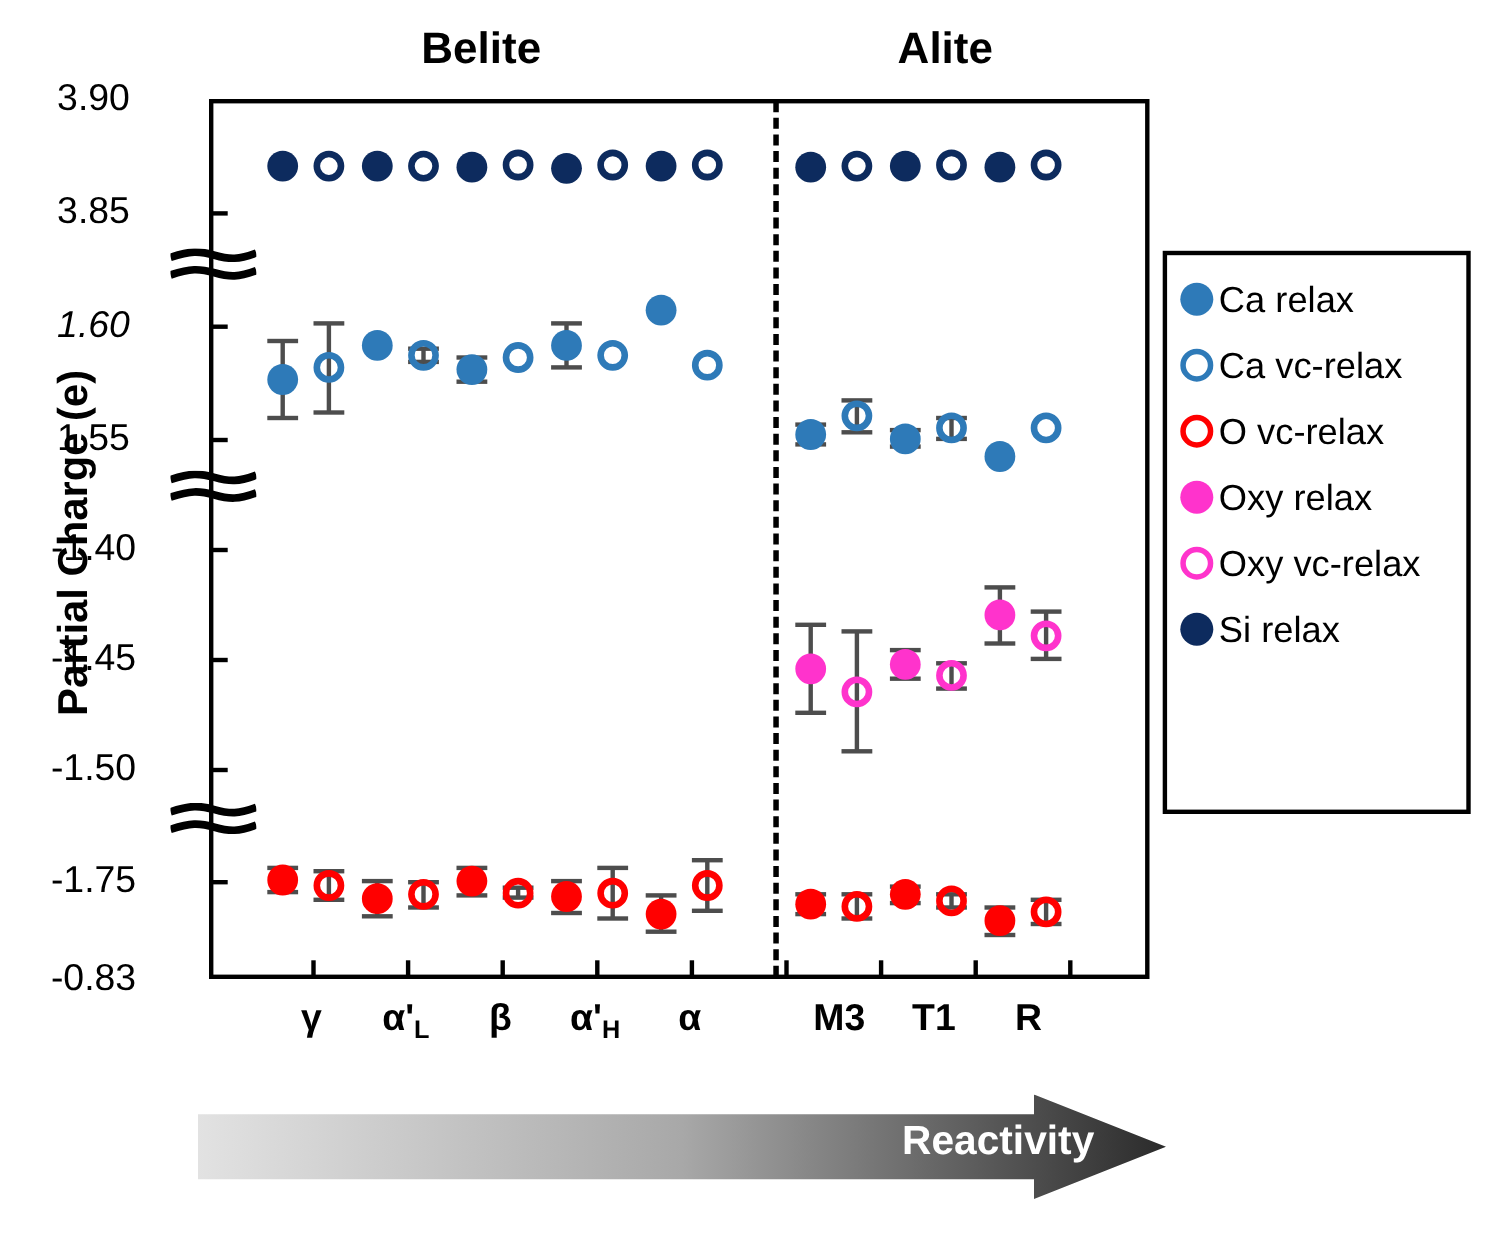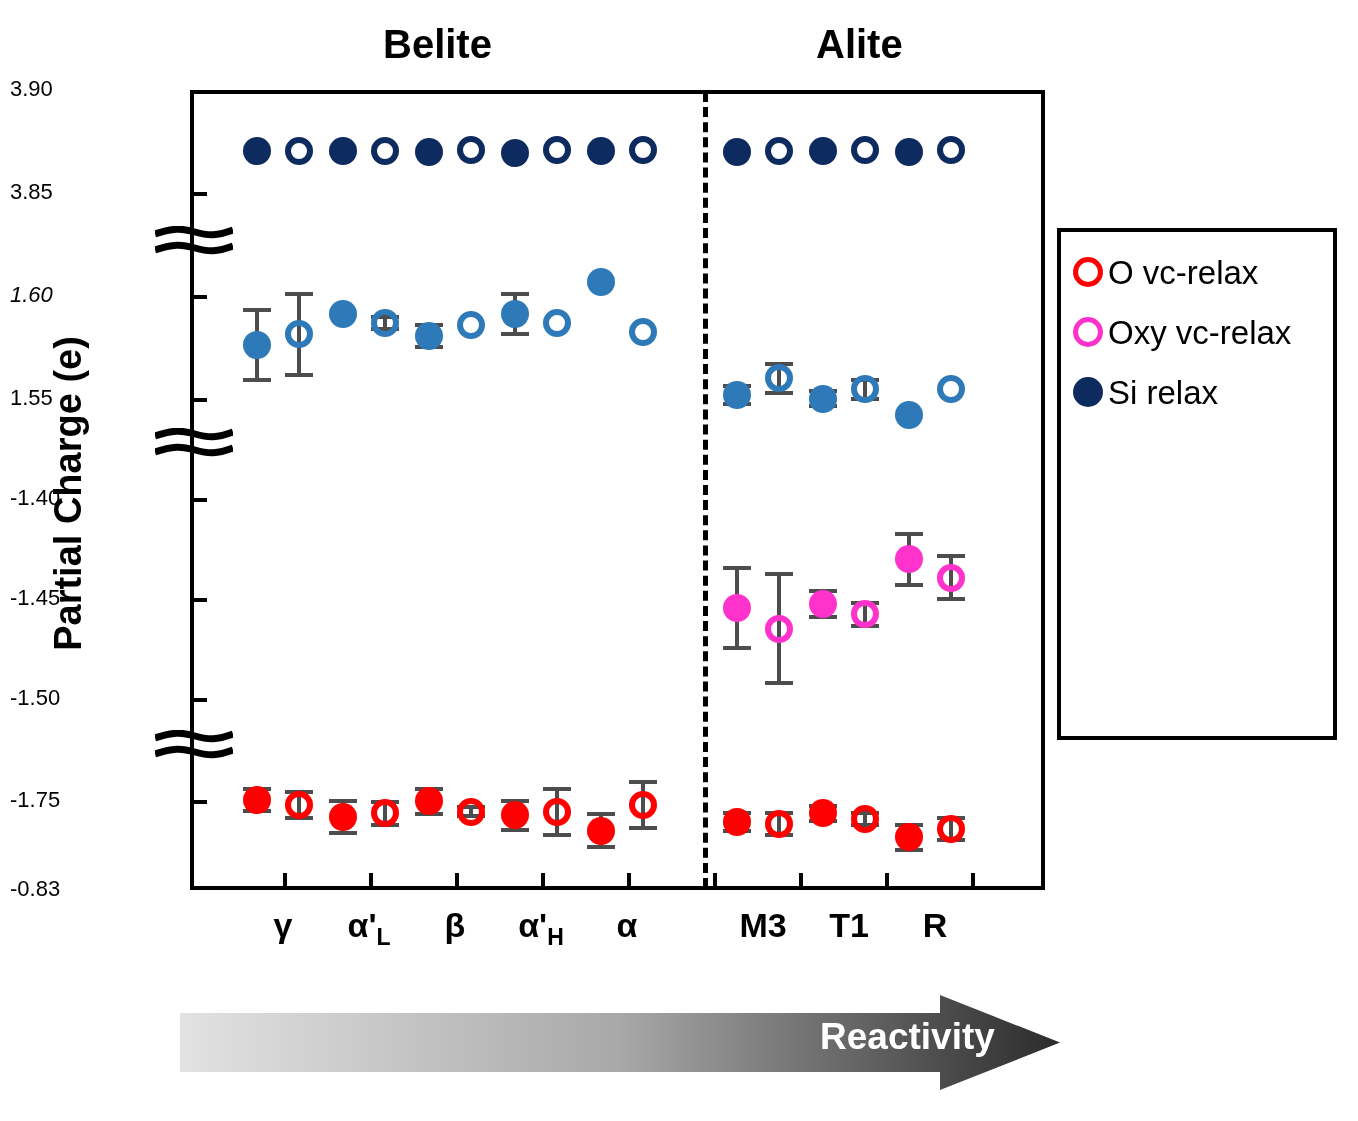--- a/index.html
+++ b/index.html
@@ -14,22 +14,22 @@
   
   #plot-frame{left:190px;top:90px;width:855px;height:800px;
               border:4px solid #000;box-sizing:border-box;background:#fff;}
 
   
   .ytick{position:absolute;left:190px;width:17px;height:4px;background:#000;}
   
   .xtick{position:absolute;bottom:0px;width:4px;height:17px;background:#000;}
 
   
-  .ylab{position:absolute;right:1198px;text-align:left;width:150px;
-        font-size:22px;line-height:34px;}
+  .ylab{position:absolute;right:1198px;text-align:center;width:150px;
+        font-size:34px;line-height:34px;}
 
   
   .xlab{position:absolute;text-align:center;font-size:34px;font-weight:bold;
         line-height:34px;}
   .xlab sub{font-size:23px;font-weight:bold;vertical-align:-0.35em;}
   .prime{font-size:34px;font-weight:bold;}
 
   
   #y-axis-title{left:-252px;top:472px;width:640px;text-align:center;
       font-size:38px;font-weight:bold;transform:rotate(-90deg);}
@@ -285,22 +285,34 @@
     <div class="pt open" style="width: 28px; height: 28px; left: 457px; top: 135.8px; border: 6px solid rgb(13, 43, 94);"></div>
     <div class="pt open" style="width: 28px; height: 28px; left: 543px; top: 135.8px; border: 6px solid rgb(13, 43, 94);"></div>
     <div class="pt open" style="width: 28px; height: 28px; left: 629px; top: 135.8px; border: 6px solid rgb(13, 43, 94);"></div>
     <div class="pt open" style="width: 28px; height: 28px; left: 765px; top: 136.95px; border: 6px solid rgb(13, 43, 94);"></div>
     <div class="pt open" style="width: 28px; height: 28px; left: 851px; top: 135.8px; border: 6px solid rgb(13, 43, 94);"></div>
     <div class="pt open" style="width: 28px; height: 28px; left: 937px; top: 135.8px; border: 6px solid rgb(13, 43, 94);"></div>
   </div>
 
 <div class="abs" id="legend">
   <div class="leg-row">
+    <span class="leg-mk" style="background:#2E7AB8;"></span>
+    <span class="leg-tx">Ca relax</span>
+  </div>
+  <div class="leg-row">
+    <span class="leg-mk" style="border:5px solid #2E7AB8;"></span>
+    <span class="leg-tx">Ca vc-relax</span>
+  </div>
+  <div class="leg-row">
     <span class="leg-mk" style="border:5px solid #FF0000;"></span>
     <span class="leg-tx">O vc-relax</span>
+  </div>
+  <div class="leg-row">
+    <span class="leg-mk" style="background:#FF33CC;"></span>
+    <span class="leg-tx">Oxy relax</span>
   </div>
   <div class="leg-row">
     <span class="leg-mk" style="border:5px solid #FF33CC;"></span>
     <span class="leg-tx">Oxy vc-relax</span>
   </div>
   <div class="leg-row">
     <span class="leg-mk" style="background:#0D2B5E;"></span>
     <span class="leg-tx">Si relax</span>
   </div>
 </div>

